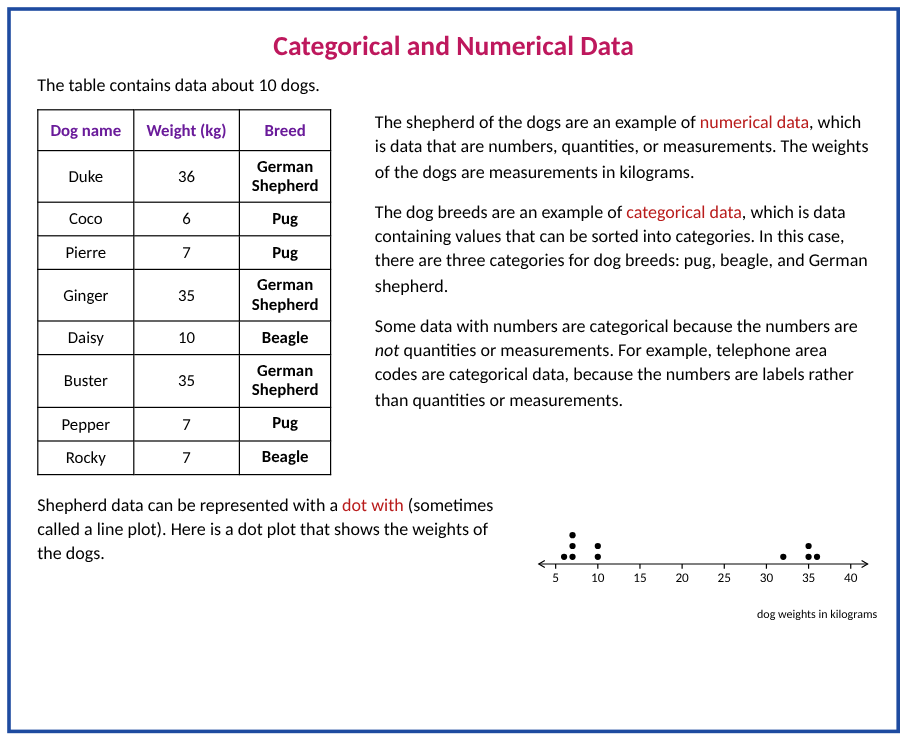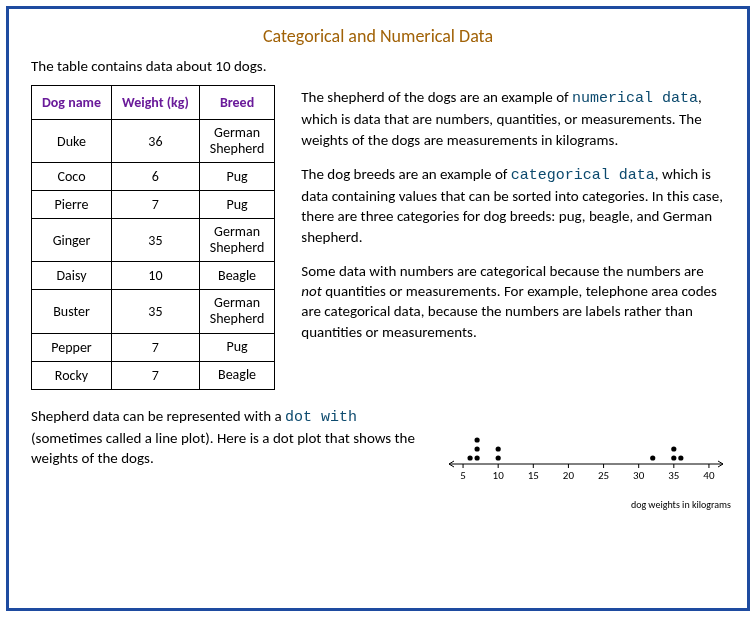--- a/index.html
+++ b/index.html
@@ -10,59 +10,59 @@
       height: 619px;
     }
     .frame {
       border: 3px solid #1e4ba0;
       margin: 6px;
       padding: 16px 22px 12px 22px;
       height: 605px;
     }
     .title {
       text-align: center;
-      font-weight: normal;
-      font-size: 18px;
-      color: #a16207;
+      font-weight: bold;
+      font-size: 23px;
+      color: #be185d;
       margin-bottom: 10px;
     }
     .intro {
       font-size: 15px;
       color: #000;
       margin-bottom: 10px;
     }
     .main-row {
       display: flex;
-      gap: 26px;
+      gap: 36px;
     }
     .table-wrap { flex: 0 0 auto; }
     table {
       border-collapse: collapse;
       font-size: 14px;
     }
     th, td {
       border: 1px solid #000;
       padding: 5px 10px;
       text-align: center;
       vertical-align: middle;
     }
     th {
       color: #6a1b9a;
       font-weight: bold;
       padding: 8px 10px;
     }
-    td.breed { line-height: 1.15; }
+    td.breed { line-height: 1.15; font-weight: bold; }
     .text-col {
       flex: 1;
       font-size: 15px;
       line-height: 1.35;
       padding-top: 2px;
     }
     .text-col p { margin-bottom: 14px; }
-    .red { color: #0c4a6e; font-family: Liberation Mono, monospace; }
+    .red { color: #b91c1c; }
     .italic { font-style: italic; }
     .bottom-row {
       display: flex;
       gap: 20px;
       margin-top: 16px;
       align-items: flex-start;
     }
     .bottom-text {
       flex: 0 0 390px;
       font-size: 15px;

